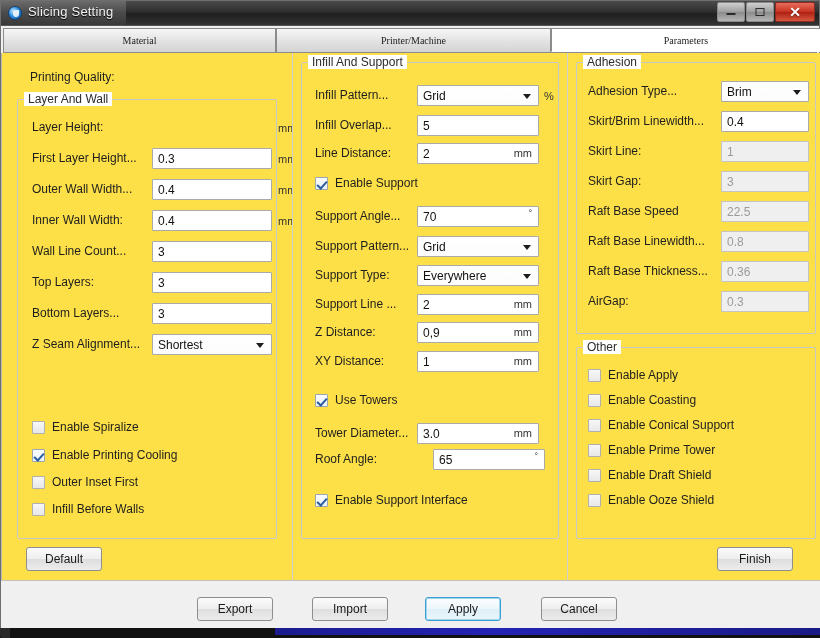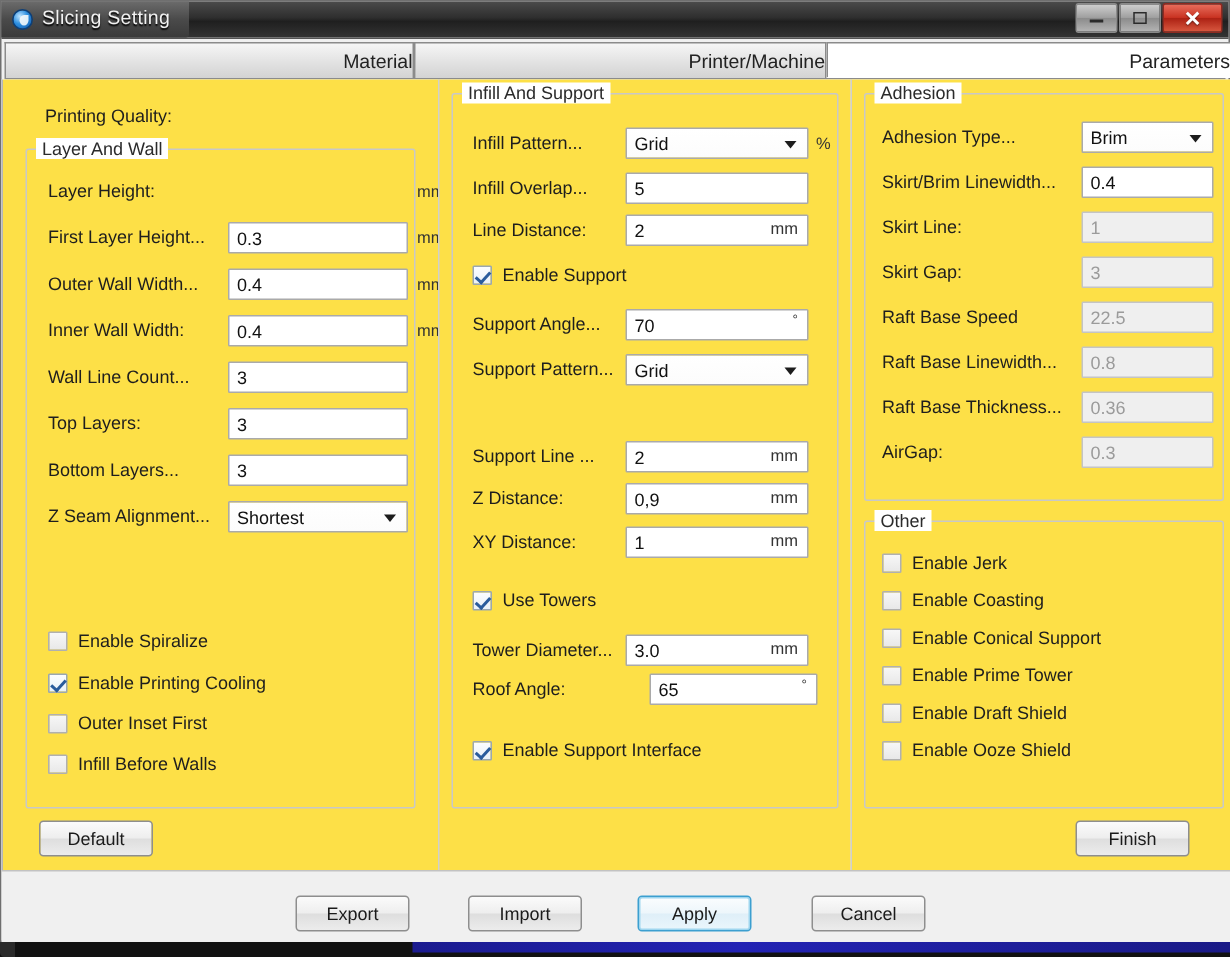--- a/index.html
+++ b/index.html
@@ -55,24 +55,24 @@
     color:#1d1d1d;font-size:11px;line-height:1;}
   .wbtn.close .wglyph{color:#fff;font-size:14px;font-weight:bold;
     text-shadow:0 1px 1px rgba(0,0,0,.5);}
   .wmin{display:block;width:9px;height:2px;background:#2b2b2b;margin-top:4px;}
   .wmax{display:block;width:9px;height:8px;border:1px solid #2b2b2b;box-sizing:border-box;}
 
   
   .tabstrip{position:relative;height:24px;margin:2px 2px 0 2px;
     border-bottom:1px solid #8b8b8b;}
   .tab{position:absolute;top:0;height:24px;box-sizing:border-box;
-    display:flex;align-items:center;justify-content:flex-end;
-    font-size:13px;color:#222;
+    display:flex;align-items:center;justify-content:center;
+    font-size:10px;color:#222;
     border:1px solid #8b8b8b;border-bottom:none;
-    background:linear-gradient(#f6f6f6,#e2e2e2 55%,#d3d3d3);}
+    background:linear-gradient(#f6f6f6,#e2e2e2 55%,#d3d3d3);font-family:Liberation Serif, serif;}
   .tab.active{background:#fff;border-bottom:1px solid #fff;z-index:2;}
 
   
   .panels{position:absolute;left:0;top:52px;width:820px;height:527px;background:#fff;
     border-left:1px solid #b6b6b6;border-right:1px solid #b6b6b6;box-sizing:border-box;}
   .panel{position:absolute;top:0;bottom:0;background:#fde047;box-sizing:border-box;}
   .panel.p1{left:0;width:290px;}
   .panel.p2{left:290px;width:275px;border-left:1px solid #cfcfcf;}
   .panel.p3{left:565px;width:255px;border-left:1px solid #cfcfcf;}
 
@@ -299,20 +299,27 @@
         </div>
 
         <div class="row" style="left:0;top:183px;width:275px">
           <div class="lbl" style="left:22px">Support Pattern...</div>
           <div class="fld combo" style="left:124px;width:122px">
             <span class="val">Grid</span>
             <span class="caret"></span>
           </div>
         </div>
 
+        <div class="row" style="left:0;top:212px;width:275px">
+          <div class="lbl" style="left:22px">Support Type:</div>
+          <div class="fld combo" style="left:124px;width:122px">
+            <span class="val">Everywhere</span>
+            <span class="caret"></span>
+          </div>
+        </div>
 
         <div class="row" style="left:0;top:241px;width:275px">
           <div class="lbl" style="left:22px">Support Line ...</div>
           <div class="fld" style="left:124px;width:122px">
             <span class="val">2</span>
             <span class="unit">mm</span>
           </div>
         </div>
 
         <div class="row" style="left:0;top:269px;width:275px">
@@ -417,21 +424,21 @@
           <div class="fld disabled" style="left:153px;width:88px">
             <span class="val">0.3</span>
           </div>
         </div>
 
         <div class="gbox" style="left:8px;top:294px;width:240px;height:192px"></div>
         <div class="gbox-title" style="left:15px;top:287px">Other</div>
 
         <div class="cbrow" style="left:20px;top:315px">
           <span class="cb"></span>
-          <span class="cblbl">Enable Jerk</span>
+          <span class="cblbl">Enable Apply</span>
         </div>
         <div class="cbrow" style="left:20px;top:340px">
           <span class="cb"></span>
           <span class="cblbl">Enable Coasting</span>
         </div>
         <div class="cbrow" style="left:20px;top:365px">
           <span class="cb"></span>
           <span class="cblbl">Enable Conical Support</span>
         </div>
         <div class="cbrow" style="left:20px;top:390px">

